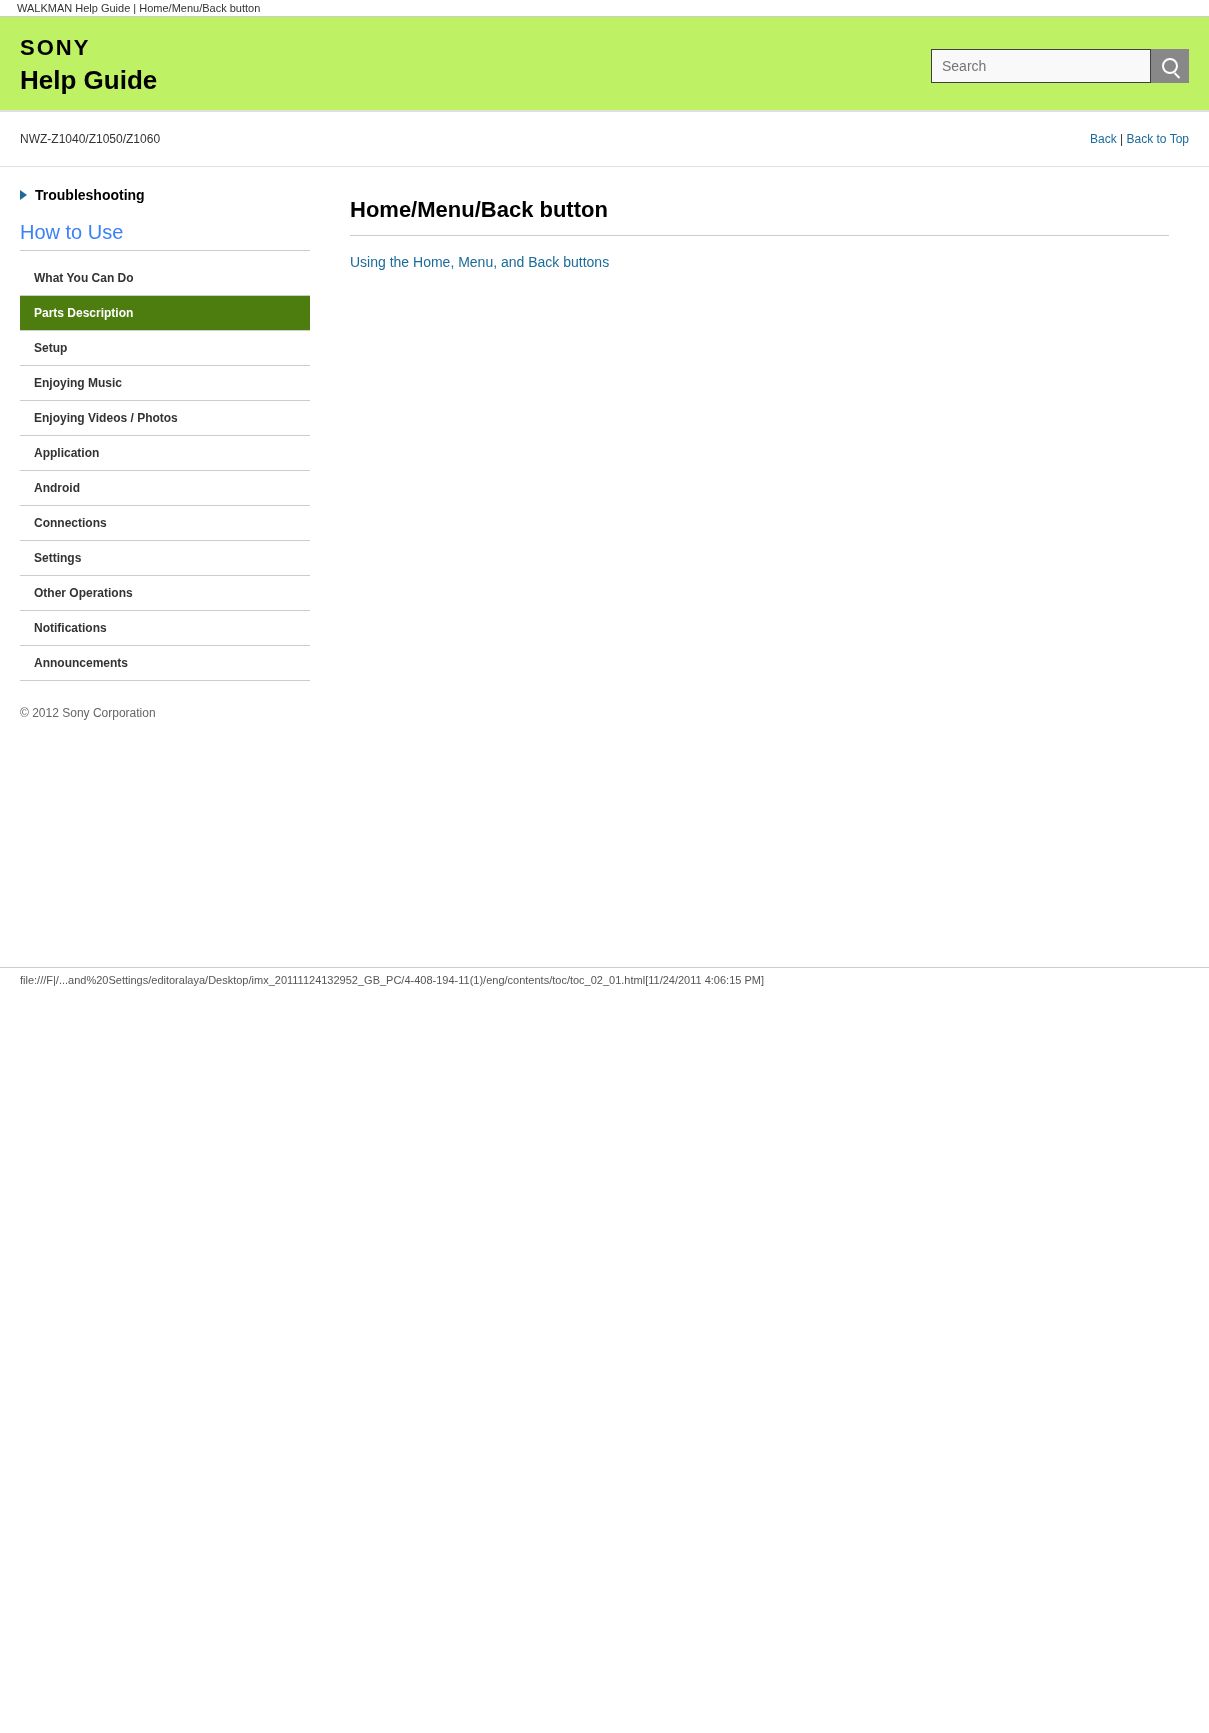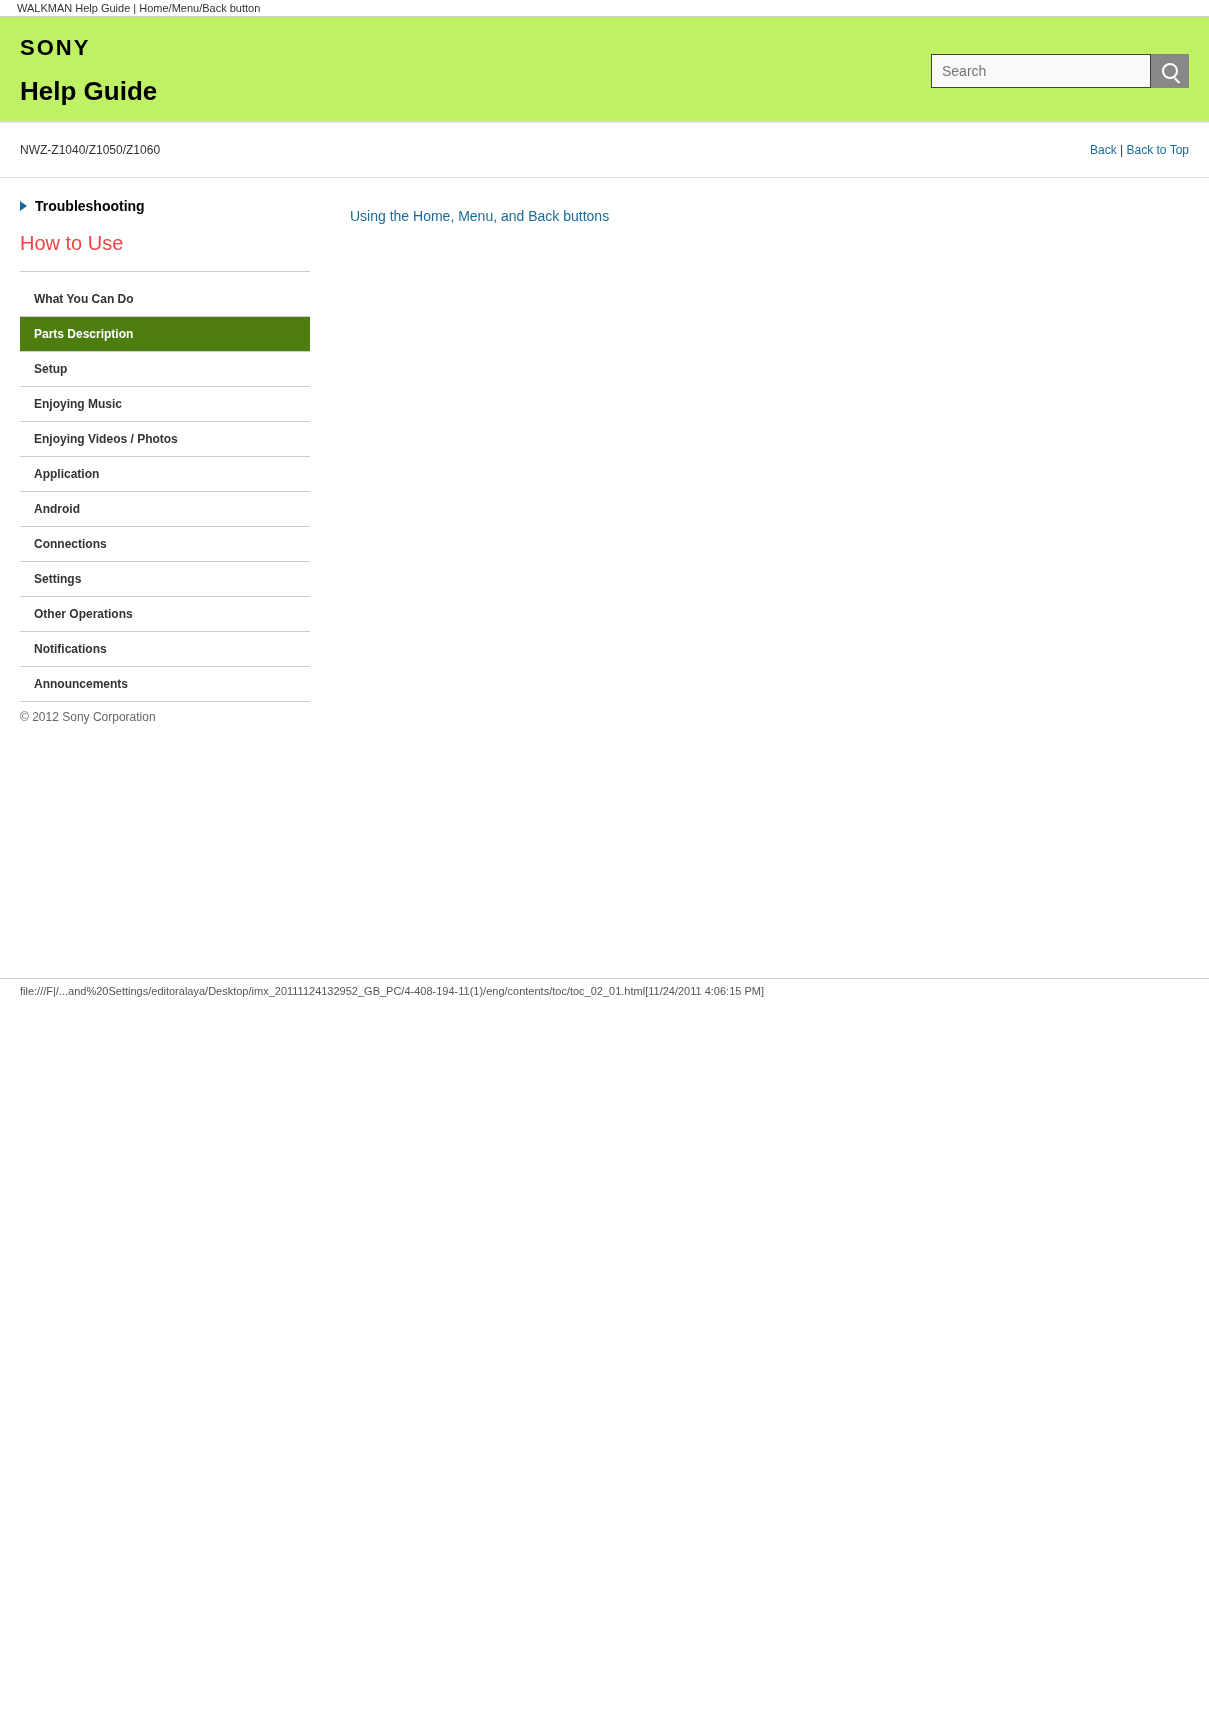--- a/index.html
+++ b/index.html
@@ -36,21 +36,21 @@
       font-weight: bold;
       letter-spacing: 2px;
       color: #000;
       font-family: 'Arial Black', Arial, sans-serif;
     }
 
     #help-guide-title {
       font-size: 26px;
       font-weight: bold;
       color: #000;
-      margin-top: 15px;
+      margin-top: 4px;
     }
 
     #search-area {
       display: flex;
       align-items: center;
     }
 
     #search-input {
       width: 220px;
       height: 34px;
@@ -142,44 +142,44 @@
       height: 0;
       border-top: 5px solid transparent;
       border-bottom: 5px solid transparent;
       border-left: 7px solid #1a6b9a;
       margin-right: 8px;
     }
 
     #how-to-use-heading {
       font-size: 20px;
       font-weight: normal;
-      color: #ef4444;
+      color: #3b82f6;
       margin-bottom: 10px;
-      padding-bottom: 16px;
+      padding-bottom: 6px;
       border-bottom: 1px solid #ccc;
     }
 
     .sidebar-item {
       display: block;
       padding: 10px 14px;
       font-size: 12px;
       font-weight: bold;
       color: #333;
       cursor: pointer;
       border-bottom: 1px solid #ccc;
       text-decoration: none;
     }
 
     .sidebar-item.active {
       background: #4d7c0f;
       color: #fff;
     }
 
     #copyright {
-      margin-top: 8px;
+      margin-top: 25px;
       font-size: 12px;
       color: #666;
       padding-left: 0;
     }
 
     
     #content {
       flex: 1;
       padding: 30px 40px 30px 40px;
     }
@@ -261,20 +261,21 @@
         <a href="#" class="sidebar-item">Other Operations</a>
         <a href="#" class="sidebar-item">Notifications</a>
         <a href="#" class="sidebar-item">Announcements</a>
       </div>
 
     <div id="copyright">© 2012 Sony Corporation</div>
 
   </div>
 
   <div id="content">
+    <h1 id="page-title">Home/Menu/Back button</h1>
     <a href="#" id="content-link">Using the Home, Menu, and Back buttons</a>
   </div>
 
 </div>
 
 <div id="footer">
   <span>file:///F|/...and%20Settings/editoralaya/Desktop/imx_20111124132952_GB_PC/4-408-194-11(1)/eng/contents/toc/toc_02_01.html[11/24/2011 4:06:15 PM]</span>
 </div>
 
 </body></html>

